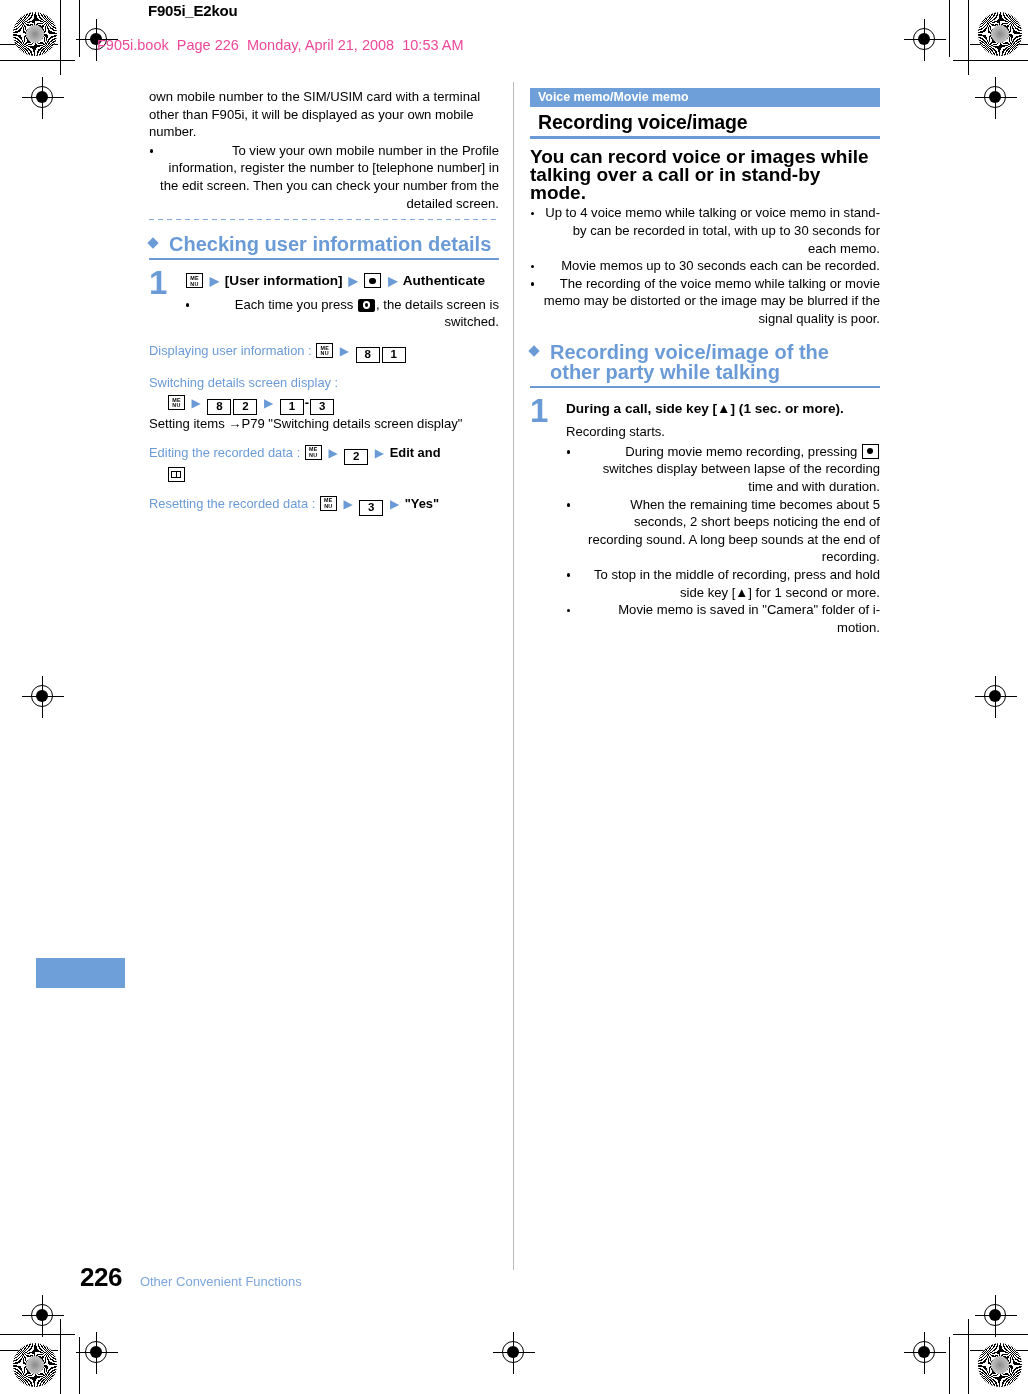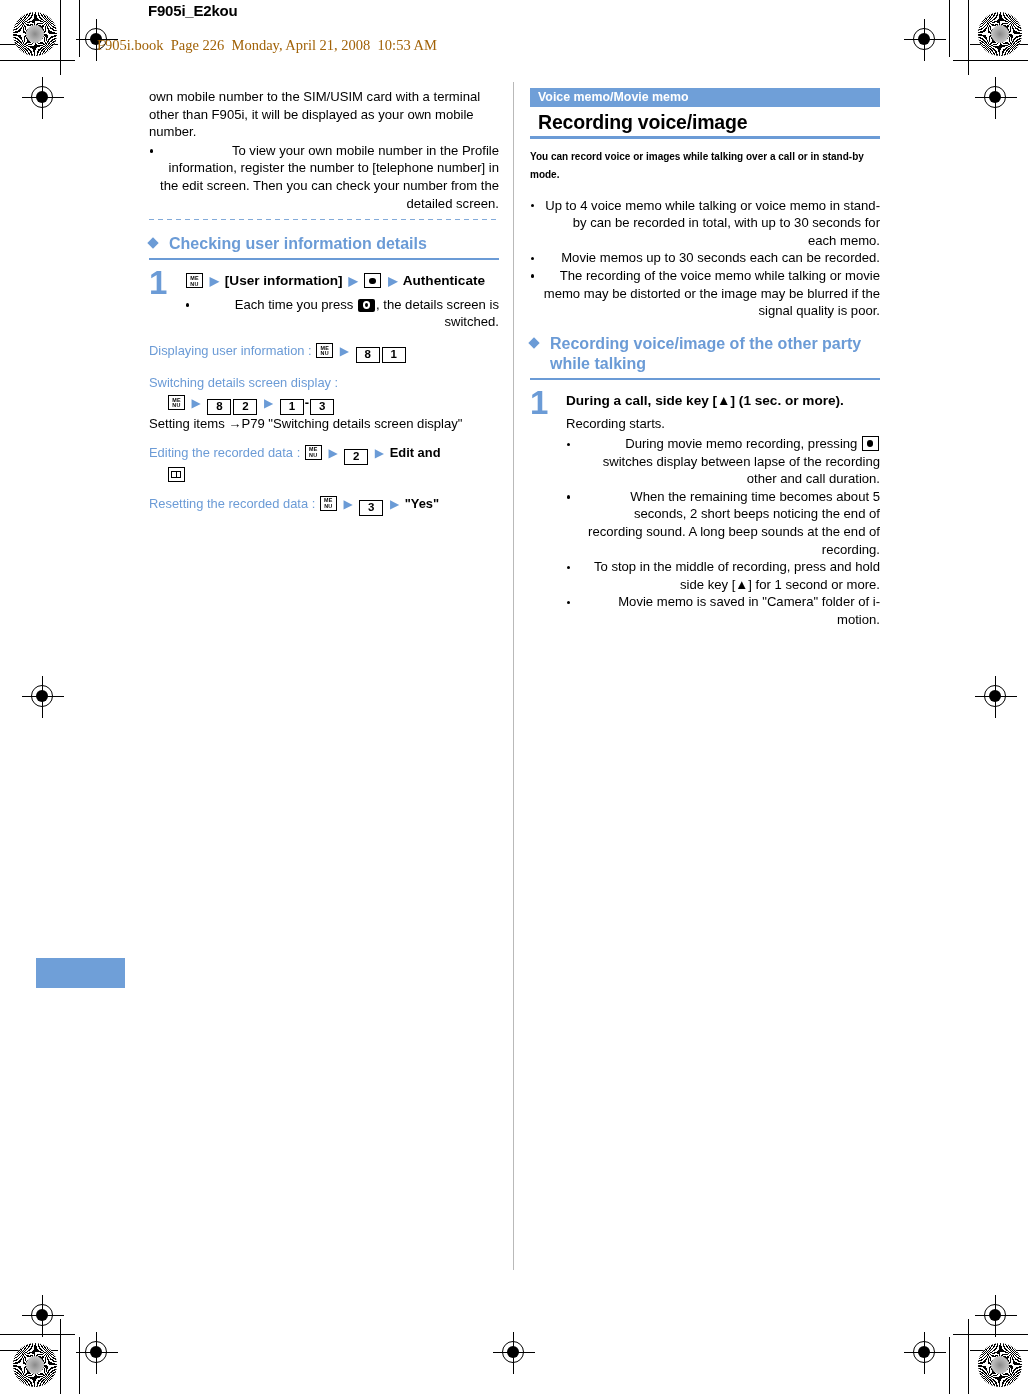--- a/index.html
+++ b/index.html
@@ -84,23 +84,23 @@
     top: 2px;
     font-size: 15px;
     font-weight: bold;
     color: #000;
     letter-spacing: -0.2px;
   }
   .header-slug {
     position: absolute;
     left: 97px;
     top: 37px;
-    font-family: Liberation Serif, serif;
+    font-family: Liberation Sans, sans-serif;
     font-size: 14.5px;
-    color: #a16207;
+    color: #ec4899;
     white-space: pre;
     text-align: right;
   }
 
   
   .col {
     position: absolute;
     top: 88px;
     width: 350px;
     font-size: 13.1px;
@@ -160,21 +160,21 @@
       to right,
       #6c9bd2 0 5px, transparent 5px 9px);
   }
 
   
   .sub-head {
     position: relative;
     margin: 14px 0 0 0;
     padding-left: 20px;
     color: #6b9bd6;
-    font-size: 16px;
+    font-size: 20px;
     line-height: 20px;
     font-weight: bold;
   }
   .sub-head .diamond {
     position: absolute;
     left: 0;
     top: 5px;
     width: 8px;
     height: 8px;
     background: #6b9bd6;
@@ -203,23 +203,23 @@
     padding: 2px 0 1px 8px;
     letter-spacing: -0.2px;
   }
   .sec-rule {
     height: 3px;
     background: #6b9bd6;
     margin-bottom: 9px;
   }
   .lead {
     font-weight: bold;
-    font-size: 10px;
+    font-size: 19px;
     line-height: 17.8px;
-    margin-bottom: 13px;
+    margin-bottom: 3px;
   }
 
   
   .step {
     position: relative;
     margin-top: 12px;
     padding-left: 36px;
   }
   .step-num {
     position: absolute;
@@ -636,27 +636,31 @@
     </div>
     <div class="sub-head-rule"></div>
 
     <div class="step">
       <div class="step-num">1</div>
       <div class="step-title">During a call, side key [▲] (1 sec. or more).</div>
       <div class="step-body">
         <div class="para">Recording starts.</div>
         <ul class="bullet-list">
           <li>
-            <span>During movie memo recording, pressing </span><span class="key-center"></span><span> switches display between lapse of the recording other and call duration.</span>
+            <span>During movie memo recording, pressing </span><span class="key-center"></span><span> switches display between lapse of the recording time and with duration.</span>
           </li>
           <li>When the remaining time becomes about 5 seconds, 2 short beeps noticing the end of recording sound. A long beep sounds at the end of recording.</li>
           <li>To stop in the middle of recording, press and hold side key [▲] for 1 second or more.</li>
           <li>Movie memo is saved in "Camera" folder of i-motion.</li>
         </ul>
       </div>
     </div>
 
   </div>
 
   <div class="thumb-tab"></div>
 
+  <div class="footer">
+    <div class="footer-pagenum">226</div>
+    <div class="footer-chapter">Other Convenient Functions</div>
+  </div>
 
 </div>
 
 </body></html>

